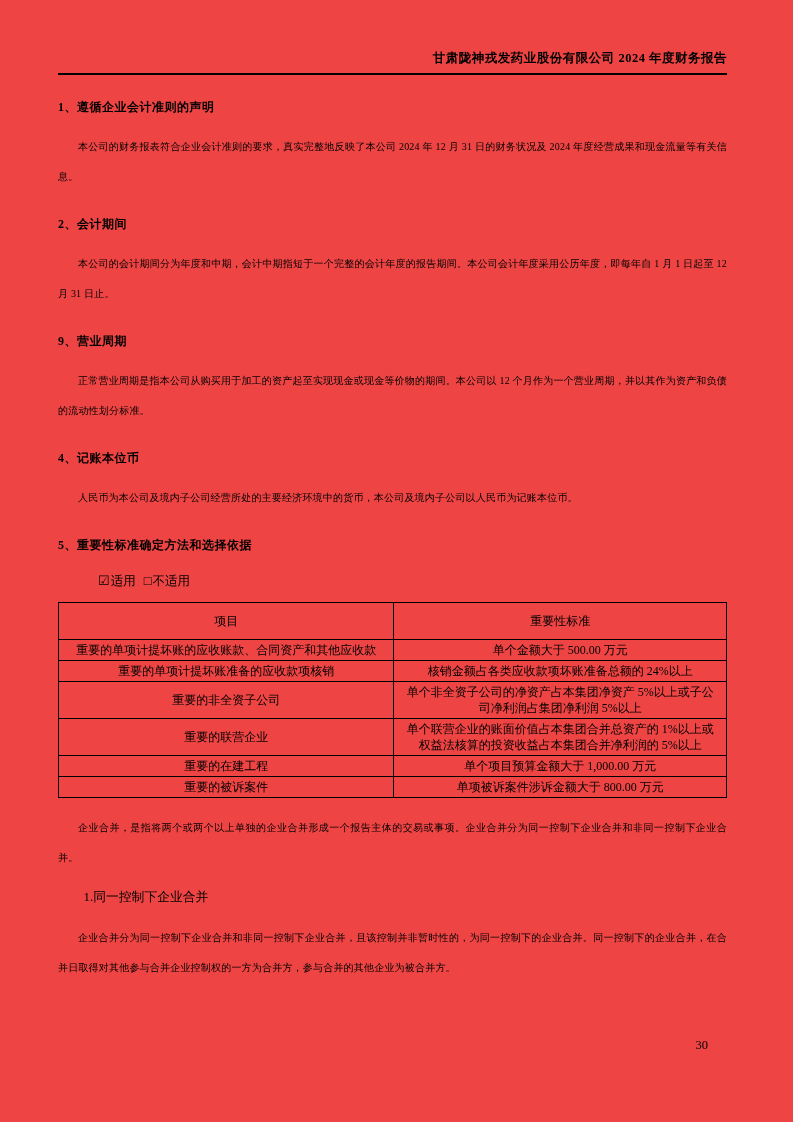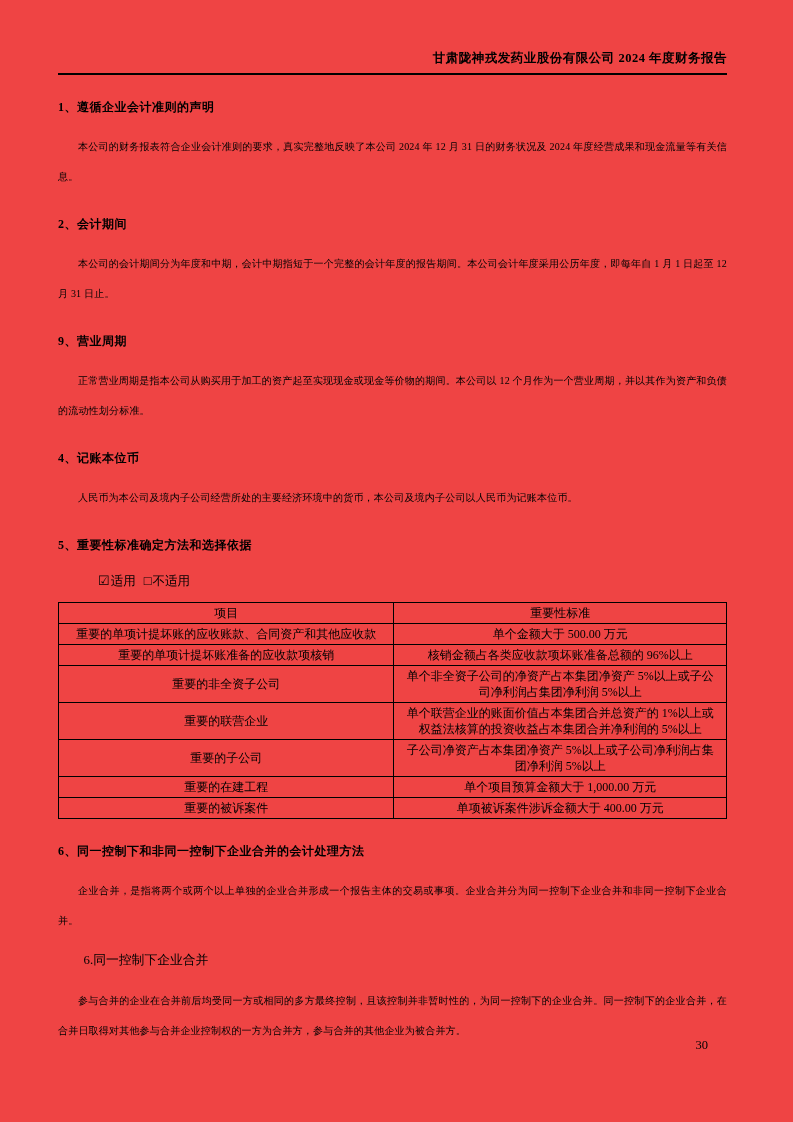--- a/index.html
+++ b/index.html
@@ -62,21 +62,21 @@
     table-layout:fixed;
   }
   table.materiality th, table.materiality td {
     border:1px solid #000;
     padding:2px 8px;
     line-height:16px;
     font-weight:normal;
     vertical-align:middle;
     text-align:center;
   }
-  table.materiality th { text-align:center; height:21px; }
+  table.materiality th { text-align:center; height:37px; }
   .page-number {
     position:absolute;
     top:1038px;
     right:85px;
     font-size:12.5px;
   }
 </style>
 </head>
 <body>
 
@@ -115,45 +115,40 @@
         <th>重要性标准</th>
       </tr>
     </thead>
     <tbody>
       <tr>
         <td>重要的单项计提坏账的应收账款、合同资产和其他应收款</td>
         <td>单个金额大于 500.00 万元</td>
       </tr>
       <tr>
         <td>重要的单项计提坏账准备的应收款项核销</td>
-        <td>核销金额占各类应收款项坏账准备总额的 96%以上</td>
+        <td>核销金额占各类应收款项坏账准备总额的 24%以上</td>
       </tr>
       <tr>
         <td>重要的非全资子公司</td>
         <td>单个非全资子公司的净资产占本集团净资产 5%以上或子公司净利润占集团净利润 5%以上</td>
       </tr>
       <tr>
         <td>重要的联营企业</td>
         <td>单个联营企业的账面价值占本集团合并总资产的 1%以上或权益法核算的投资收益占本集团合并净利润的 5%以上</td>
       </tr>
       <tr>
-        <td>重要的子公司</td>
-        <td>子公司净资产占本集团净资产 5%以上或子公司净利润占集团净利润 5%以上</td>
-      </tr>
-      <tr>
         <td>重要的在建工程</td>
         <td>单个项目预算金额大于 1,000.00 万元</td>
       </tr>
       <tr>
         <td>重要的被诉案件</td>
-        <td>单项被诉案件涉诉金额大于 400.00 万元</td>
+        <td>单项被诉案件涉诉金额大于 800.00 万元</td>
       </tr>
     </tbody>
   </table>
 
-  <div class="section-heading">6、同一控制下和非同一控制下企业合并的会计处理方法</div>
   <div class="para">企业合并，是指将两个或两个以上单独的企业合并形成一个报告主体的交易或事项。企业合并分为同一控制下企业合并和非同一控制下企业合并。</div>
-  <div class="sub-heading">6.同一控制下企业合并</div>
-  <div class="para">参与合并的企业在合并前后均受同一方或相同的多方最终控制，且该控制并非暂时性的，为同一控制下的企业合并。同一控制下的企业合并，在合并日取得对其他参与合并企业控制权的一方为合并方，参与合并的其他企业为被合并方。</div>
+  <div class="sub-heading">1.同一控制下企业合并</div>
+  <div class="para">企业合并分为同一控制下企业合并和非同一控制下企业合并，且该控制并非暂时性的，为同一控制下的企业合并。同一控制下的企业合并，在合并日取得对其他参与合并企业控制权的一方为合并方，参与合并的其他企业为被合并方。</div>
 
   <div class="page-number">30</div>
 
 </div>
 
 </body></html>

